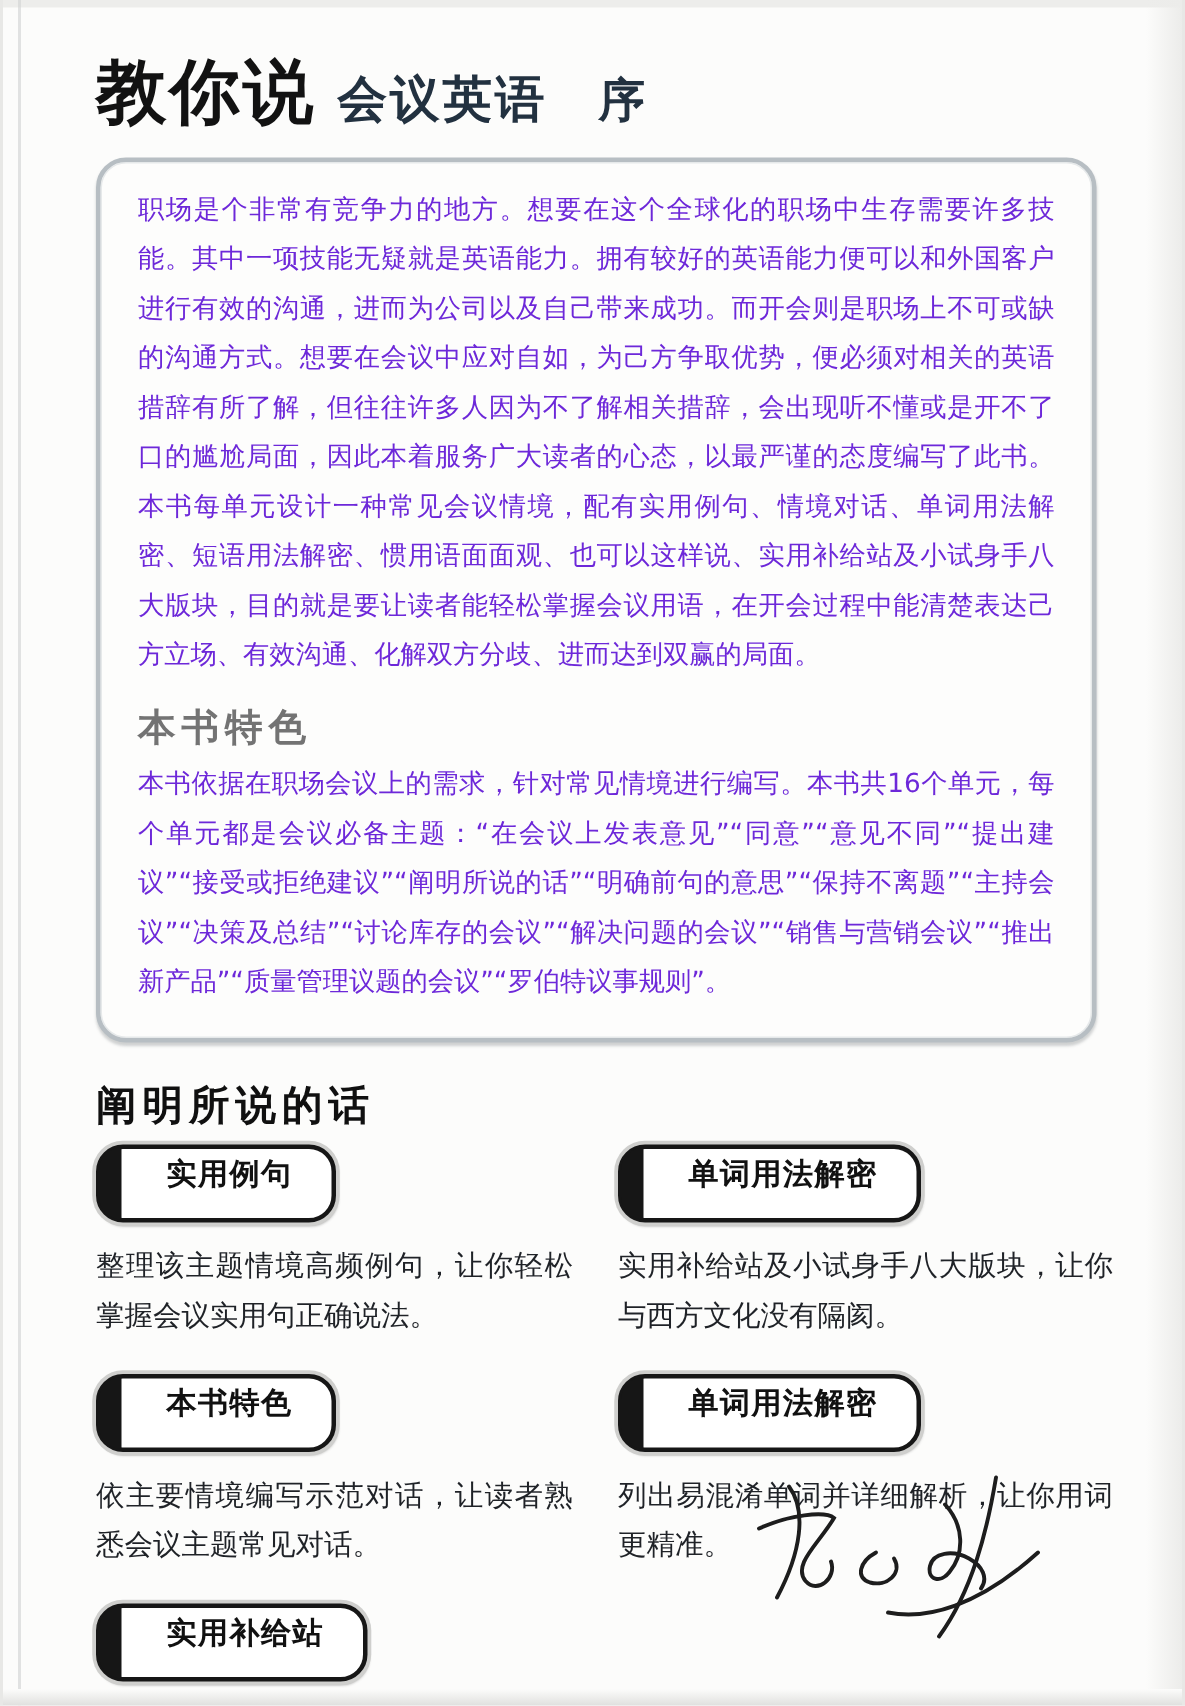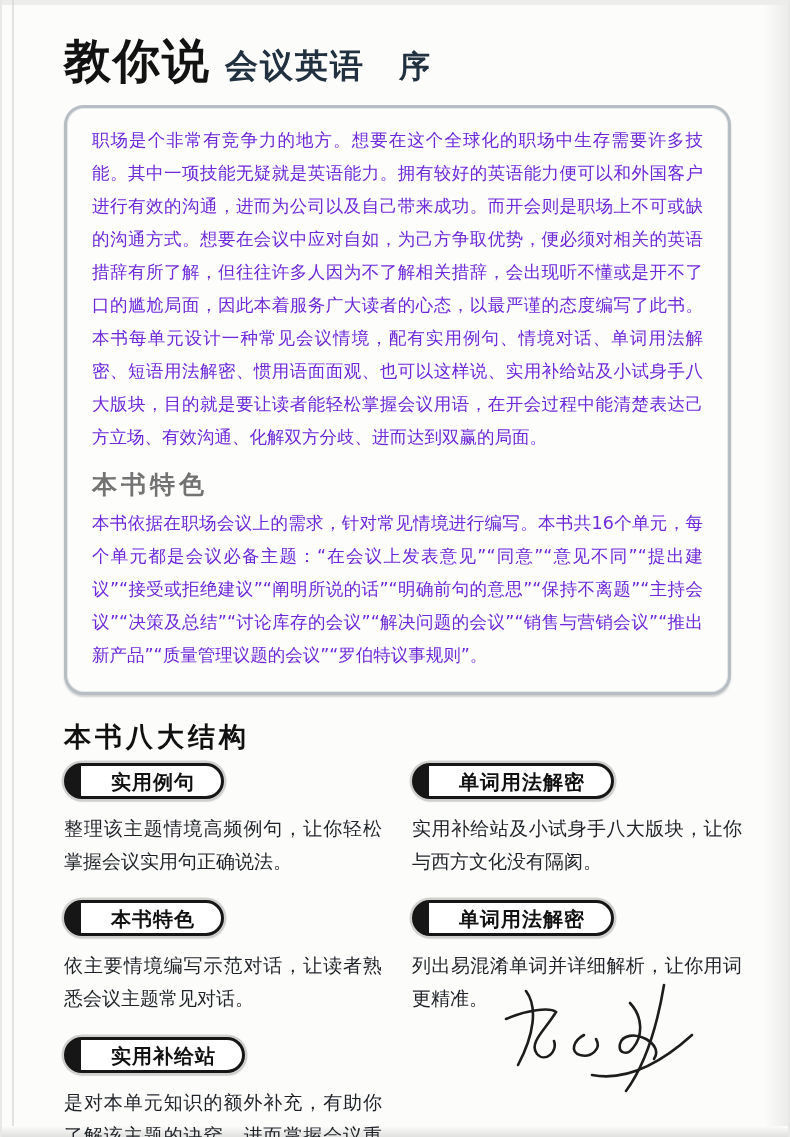--- a/index.html
+++ b/index.html
@@ -72,21 +72,21 @@
     grid-template-columns: 318px 330px;
     column-gap: 30px;
     row-gap: 22px;
   }
   .pill {
     position: relative;
     display: inline-block;
     border: 3px solid #161616;
     border-radius: 18px;
     background: #fff;
-    padding: 3px 26px 0 44px;
+    padding: 3px 26px 16px 44px;
     font-size: 20px;
     font-weight: 800;
     color: #111;
     letter-spacing: 1px;
     box-shadow: 0 0 0 2.5px #cfcfcd, 1px 2px 2px rgba(60,60,60,.45);
   }
   .pill::before {
     content: "";
     position: absolute;
     left: -1px; top: -1px; bottom: -1px;
@@ -130,21 +130,21 @@
       <span class="subtitle">会议英语</span>
       <span class="sect">序</span>
     </div>
 
     <div class="roundbox">
       <p class="bodytext">职场是个非常有竞争力的地方。想要在这个全球化的职场中生存需要许多技能。其中一项技能无疑就是英语能力。拥有较好的英语能力便可以和外国客户进行有效的沟通，进而为公司以及自己带来成功。而开会则是职场上不可或缺的沟通方式。想要在会议中应对自如，为己方争取优势，便必须对相关的英语措辞有所了解，但往往许多人因为不了解相关措辞，会出现听不懂或是开不了口的尴尬局面，因此本着服务广大读者的心态，以最严谨的态度编写了此书。本书每单元设计一种常见会议情境，配有实用例句、情境对话、单词用法解密、短语用法解密、惯用语面面观、也可以这样说、实用补给站及小试身手八大版块，目的就是要让读者能轻松掌握会议用语，在开会过程中能清楚表达己方立场、有效沟通、化解双方分歧、进而达到双赢的局面。</p>
       <h2 class="boxheading">本书特色</h2>
       <p class="bodytext">本书依据在职场会议上的需求，针对常见情境进行编写。本书共16个单元，每个单元都是会议必备主题：“在会议上发表意见”“同意”“意见不同”“提出建议”“接受或拒绝建议”“阐明所说的话”“明确前句的意思”“保持不离题”“主持会议”“决策及总结”“讨论库存的会议”“解决问题的会议”“销售与营销会议”“推出新产品”“质量管理议题的会议”“罗伯特议事规则”。</p>
     </div>
 
-    <h2 class="structheading">本书八大结构</h2>
+    <h2 class="structheading">阐明所说的话</h2>
 
     <div class="grid">
 
       <div class="feat">
         <span class="pill"><span>实用例句</span></span>
         <p class="desc">整理该主题情境高频例句，让你轻松掌握会议实用句正确说法。</p>
       </div>
 
       <div class="feat">
         <span class="pill"><span>单词用法解密</span></span>

